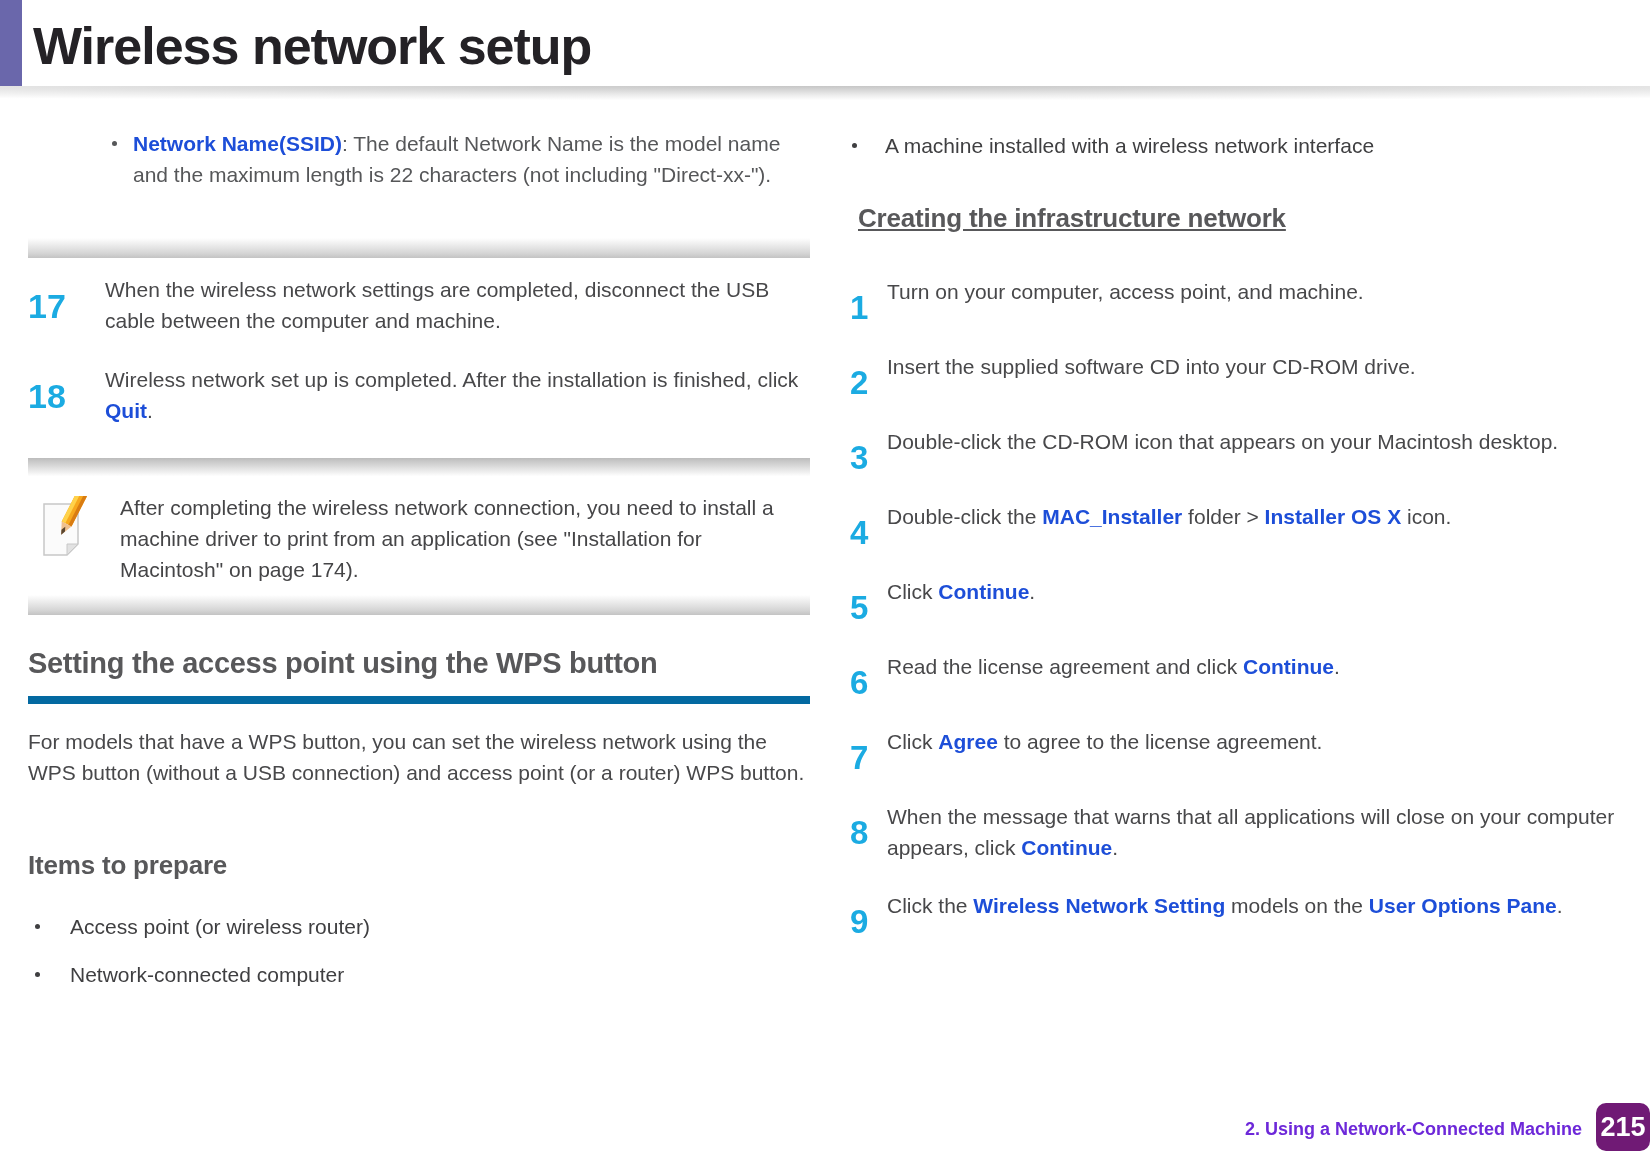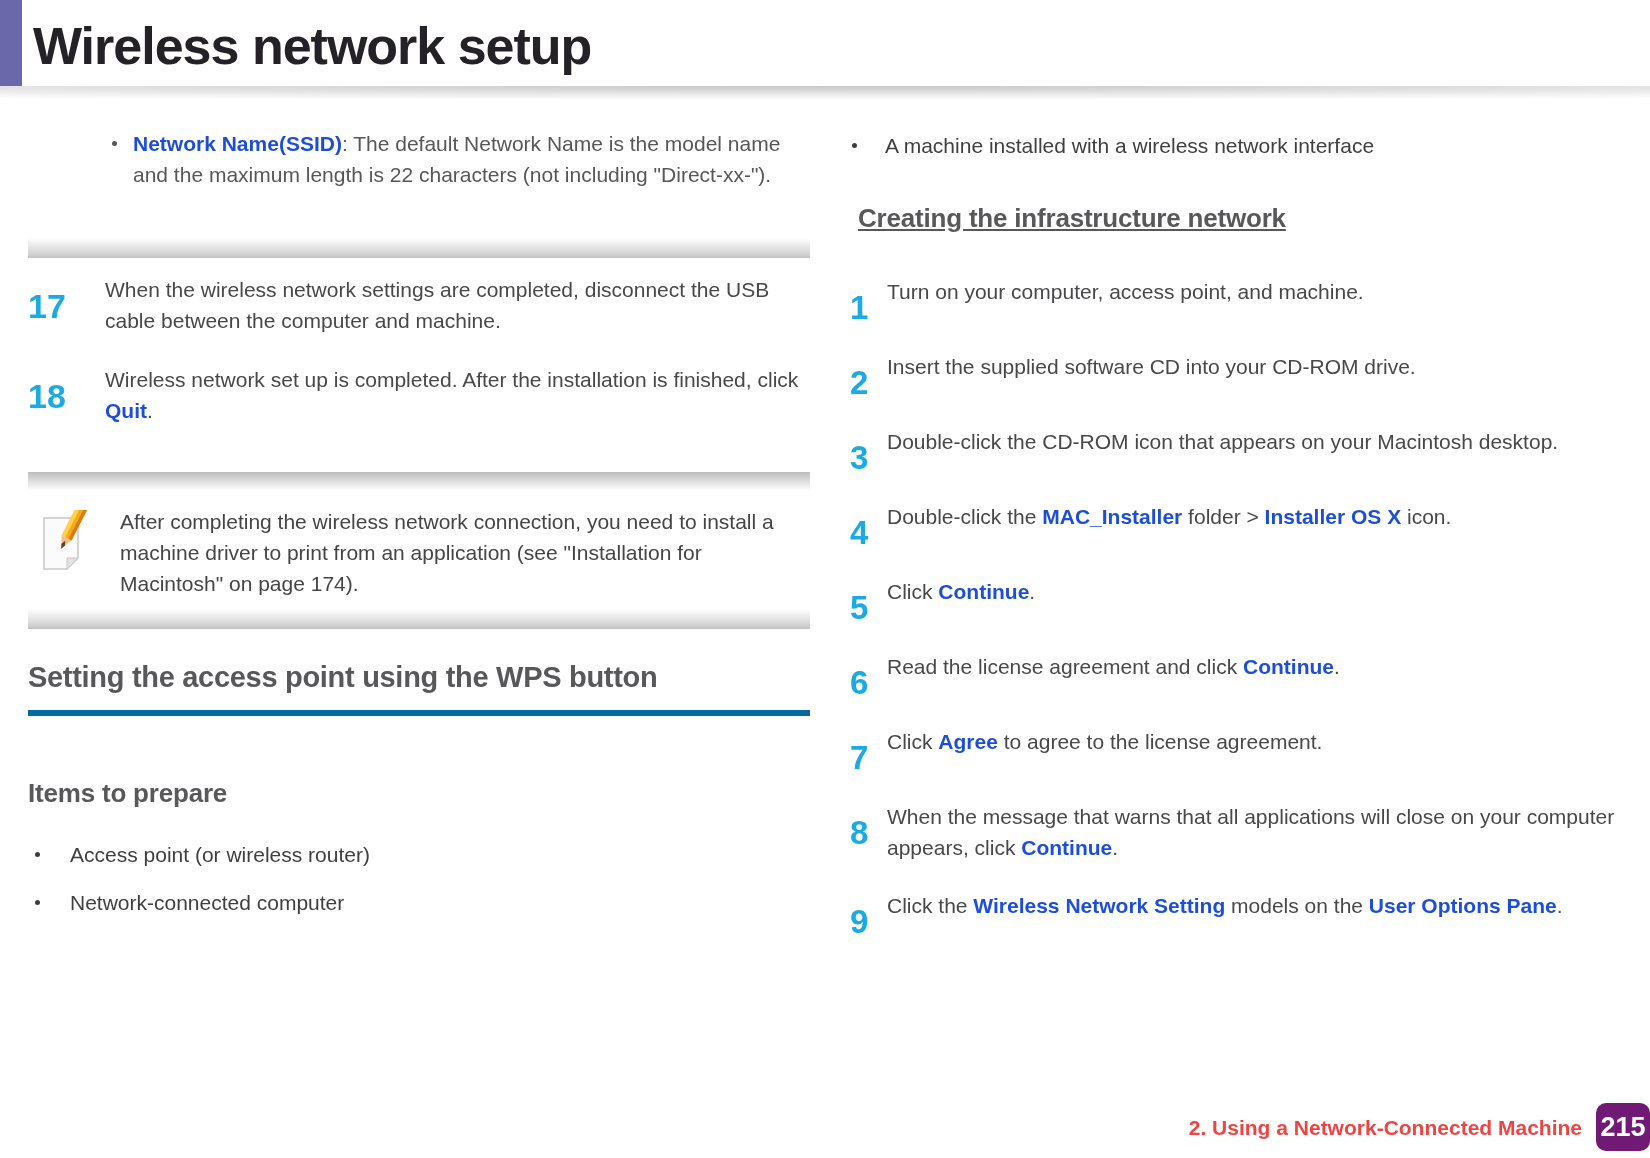--- a/index.html
+++ b/index.html
@@ -62,30 +62,30 @@
   .step{ display:flex; align-items:flex-start; margin-bottom:28px; }
   .step .num{
     font-size:34px; line-height:32px; font-weight:bold; color:#1babe2;
     flex:0 0 77px;
     margin-top:16px;
   }
   .col-right .step .num{ flex:0 0 42px; font-size:33px; }
   .step .txt{ flex:1; font-size:21px; line-height:31px; color:#48484a; }
 
   
-  .note{ margin-top:46px; }
+  .note{ margin-top:32px; }
   .note-body{ display:flex; gap:26px; padding:12px 0 10px 10px; }
   .note-icon{ flex:0 0 56px; padding-top:6px; }
   .note-txt{ flex:1; font-size:21px; line-height:31px; color:#454547; padding-top:2px; }
 
   
   .section-heading{
     margin-top:32px;
     font-size:29px; font-weight:bold; color:#58585a; letter-spacing:-0.3px;
-    border-bottom:6px solid #0369a1; padding-bottom:16px;
+    border-bottom:8px solid #0369a1; padding-bottom:16px;
   }
   .section-body{ margin-top:22px; }
 
   .subsection-heading{
     font-size:26px; font-weight:bold; color:#58585a; letter-spacing:-0.2px;
   }
   .items-heading{ margin-top:62px; }
 
   
   .plain-bullets{ list-style:none; margin-top:30px; }
@@ -100,21 +100,21 @@
   .col-right .plain-bullets{ margin-top:12px; }
   .col-right .plain-bullets li{ padding-left:40px; margin-bottom:18px; }
   .col-right .subsection-heading{ margin-top:42px; padding-left:13px;text-decoration:underline; }
   .col-right .steps{ margin-top:42px; }
   .col-right .step{ margin-bottom:27px; }
   .col-right .step .num{ padding-left:5px; }
 
   
   .footer-chapter{
     position:absolute; right:68px; bottom:18px;
-    font-size:21px; font-weight:bold; color:#ef4444;
+    font-size:18px; font-weight:bold; color:#6d28d9;
   }
   .page-box{
     position:absolute; right:0; bottom:7px;
     width:54px; height:48px; border-radius:10px;
     background:#701a75; color:#ffffff;
     font-size:27px; font-weight:bold;
     display:flex; align-items:center; justify-content:center;
   }
 </style>
 </head>
@@ -158,20 +158,21 @@
             <path d="M29.5 35.5 l2 -4.5 2 4.5 -2 4.5 z" fill="#5a4630"></path>
           </g>
         </svg>
       </div>
       <div class="note-txt"><span>After completing the wireless network connection, you need to install a machine driver to print from an application (see "Installation for Macintosh" on page 174).</span></div>
     </div>
     <div class="bar-close"></div>
   </div>
 
   <div class="section-heading">Setting the access point using the WPS button</div>
+  <div class="section-body body-txt">For models that have a WPS button, you can set the wireless network using the WPS button (without a USB connection) and access point (or a router) WPS button.</div>
 
   <div class="subsection-heading items-heading">Items to prepare</div>
   <ul class="plain-bullets">
     <li>Access point (or wireless router)</li>
     <li>Network-connected computer</li>
   </ul>
 
 </div>
 
 <div class="col-right">

